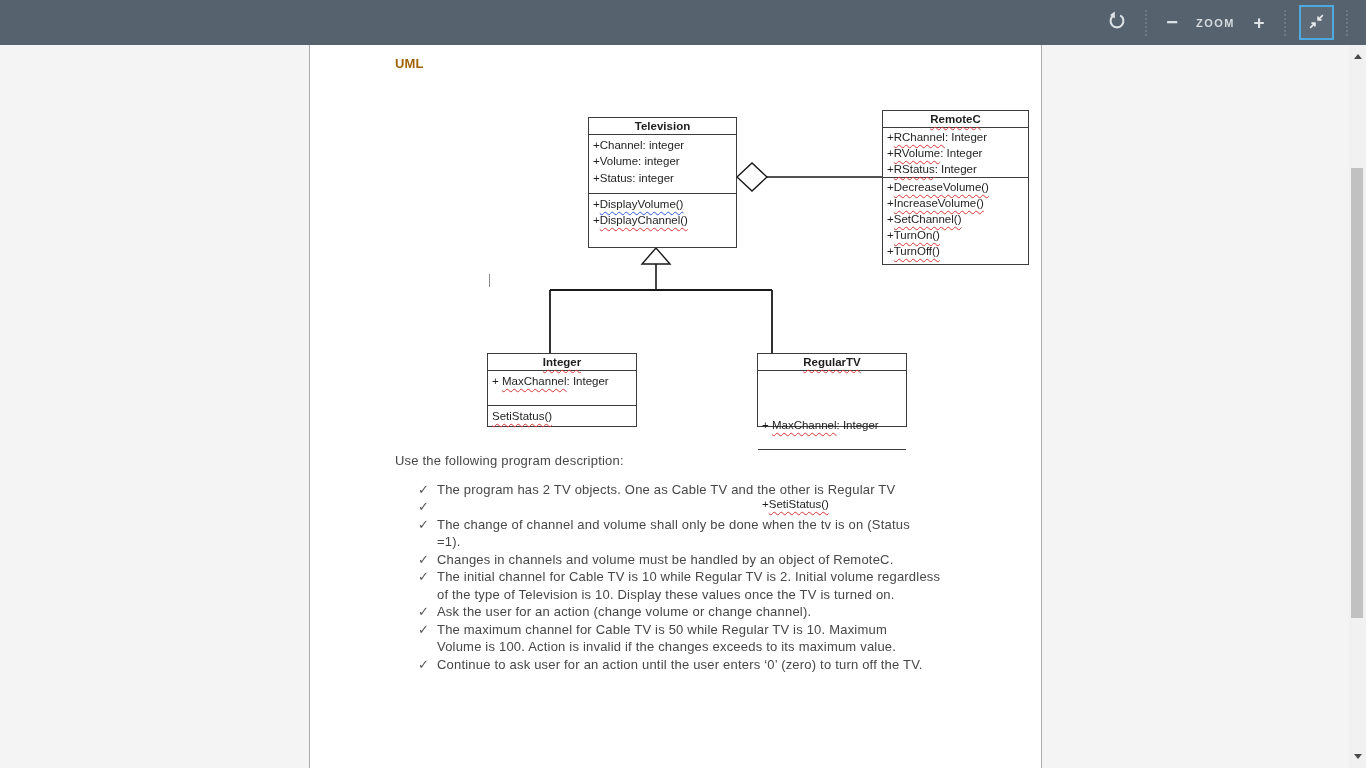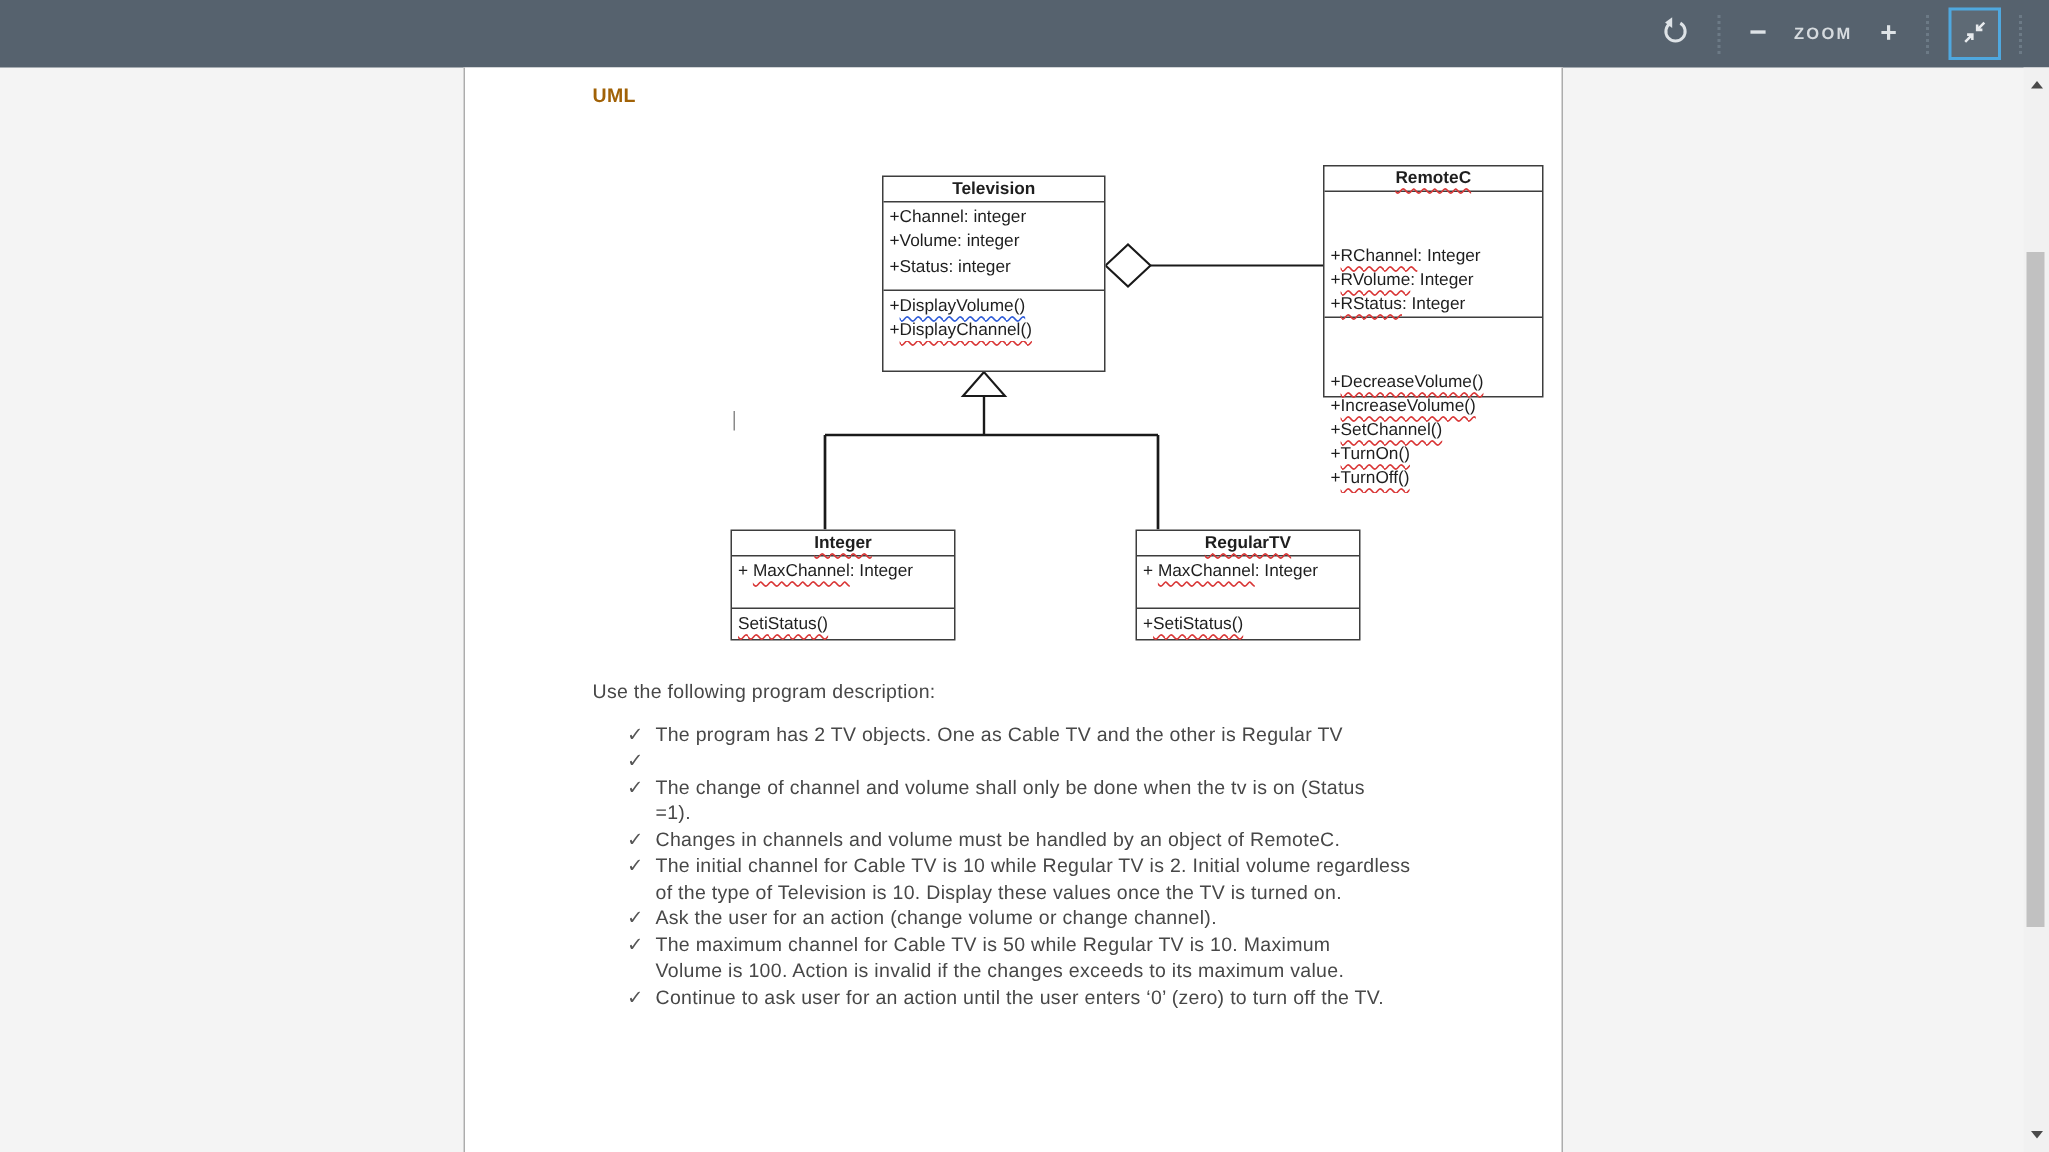--- a/index.html
+++ b/index.html
@@ -39,26 +39,26 @@
   .connectors { position:absolute; left:0; top:0; }
   .cls { position:absolute; background:#fff; border:1px solid #3D3D3D; color:#1E1E1E;
          font-size:11.5px; letter-spacing:0; display:flex; flex-direction:column; }
   .cls-title { text-align:center; font-weight:bold; border-bottom:1px solid #3D3D3D;
                height:17px; line-height:16px; flex:none; }
   .sec { border-bottom:1px solid #3D3D3D; padding:2px 0 0 4px; flex:none; }
   .sec:last-child { border-bottom:none; flex:1; }
   .member { line-height:16.4px; white-space:nowrap; }
   .cls-tv { left:193px; top:41px;  width:149px; height:131px; }
   .cls-tv .sec-a { height:59px; }
-  .cls-rc { left:487px; top:34px;  width:147px; height:155px;gap:34px; }
+  .cls-rc { left:487px; top:34px;  width:147px; height:155px; }
   .cls-rc .member { line-height:15.9px; }
   .cls-rc .sec-a { height:50px; }
   .cls-ca { left:92px;  top:277px; width:150px; height:74px; }
   .cls-ca .sec-a { height:35px; }
-  .cls-rg { left:362px; top:277px; width:150px; height:74px; }
+  .cls-rg { left:362px; top:277px; width:150px; height:74px;gap:44px; }
   .cls-rg .sec-a { height:35px; }
   .u { text-decoration-thickness:1px; text-underline-offset:2px;text-align:right; }
   .sq-red  { text-decoration:underline wavy #D93636; text-decoration-thickness:1px; text-underline-offset:3px; }
   .sq-blue { text-decoration:underline wavy #2E5BD7; text-decoration-thickness:1px; text-underline-offset:3px; }
   .caret { position:absolute; left:94px; top:198px; width:1px; height:13px; background:#8A8A8A; }
 
   
   .scrollbar { position:absolute; top:45px; right:0; bottom:0; width:17px; background:#F1F1F1; }
   .sb-up, .sb-down { position:absolute; left:0; width:17px; height:17px; display:flex;
                      align-items:center; justify-content:center; cursor:pointer; }

